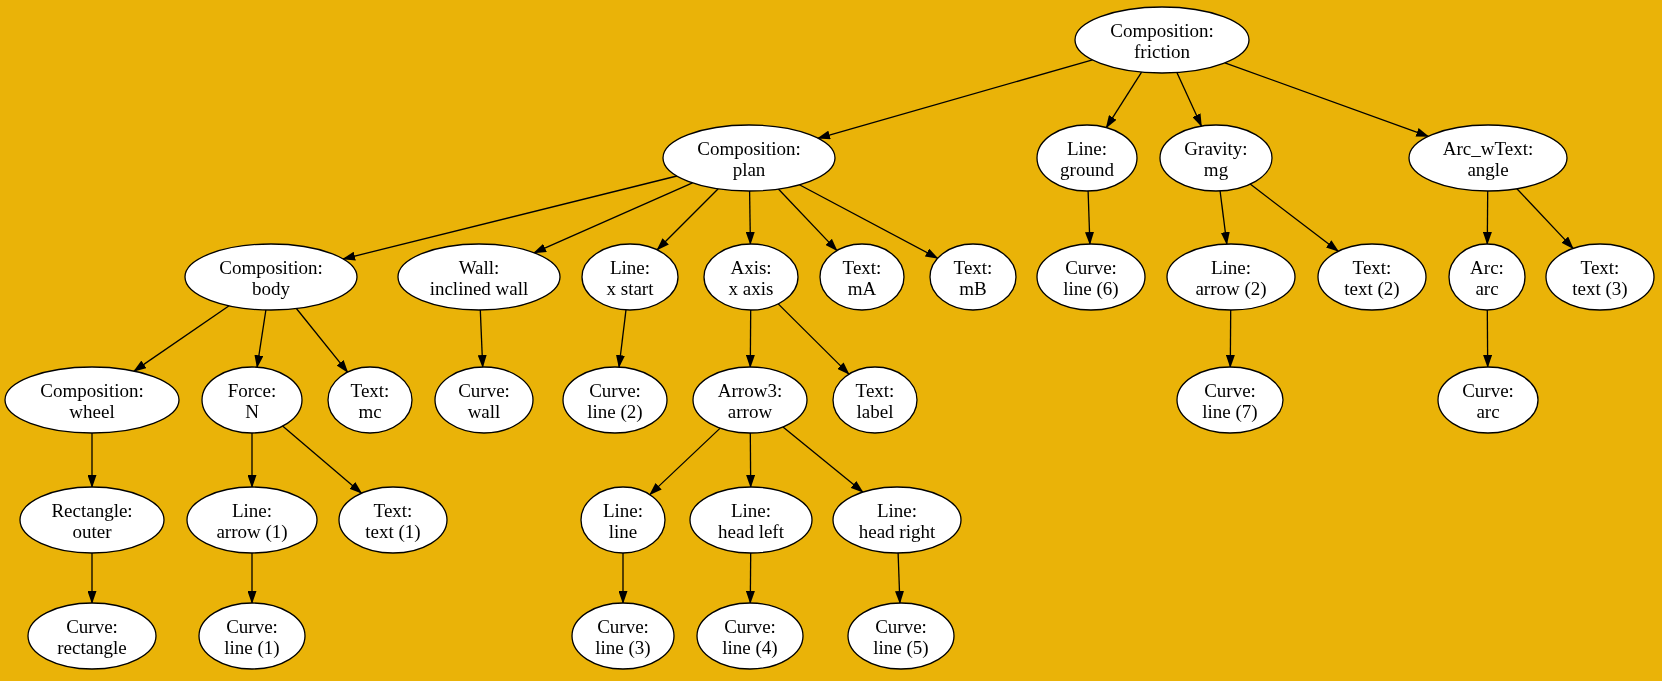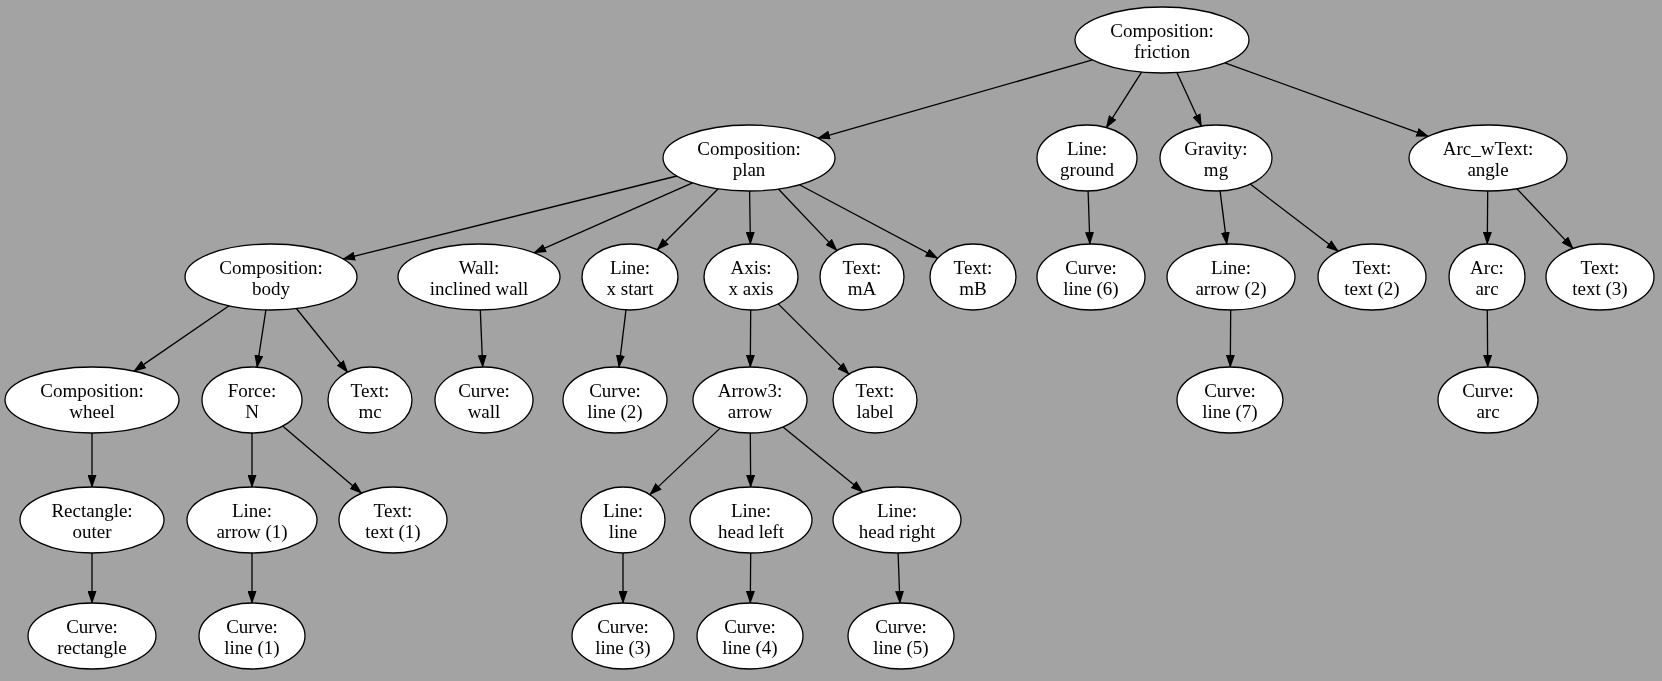--- a/index.html
+++ b/index.html
@@ -16,21 +16,21 @@
     overflow: hidden;
   }
   svg text {
     font-family: "Liberation Serif", "DejaVu Serif", serif;
     fill: #000000;
   }
 </style>
 </head>
 <body>
 
-<div id="graph-canvas" style="background: #a3a3a3;"><svg width="1662" height="681" viewBox="0 0 1662 681">
+<div id="graph-canvas" style="background: #eab308;"><svg width="1662" height="681" viewBox="0 0 1662 681">
       <defs>
         <marker id="arrowhead" viewBox="0 0 13 9" refX="12" refY="4.5" markerWidth="13" markerHeight="9" markerUnits="userSpaceOnUse" orient="auto">
           <path d="M0,0 L13,4.5 L0,9 Z" fill="#000000"></path>
         </marker>
       </defs>
       <g>
         <line x1="1092.5" y1="59.9" x2="818.0" y2="138.3" stroke="#000000" stroke-width="1.3" marker-end="url(#arrowhead)"></line>
         <line x1="1141.6" y1="72.1" x2="1106.3" y2="127.6" stroke="#000000" stroke-width="1.3" marker-end="url(#arrowhead)"></line>
         <line x1="1176.9" y1="72.5" x2="1201.4" y2="126.1" stroke="#000000" stroke-width="1.3" marker-end="url(#arrowhead)"></line>
         <line x1="1224.9" y1="62.8" x2="1428.3" y2="136.4" stroke="#000000" stroke-width="1.3" marker-end="url(#arrowhead)"></line>

